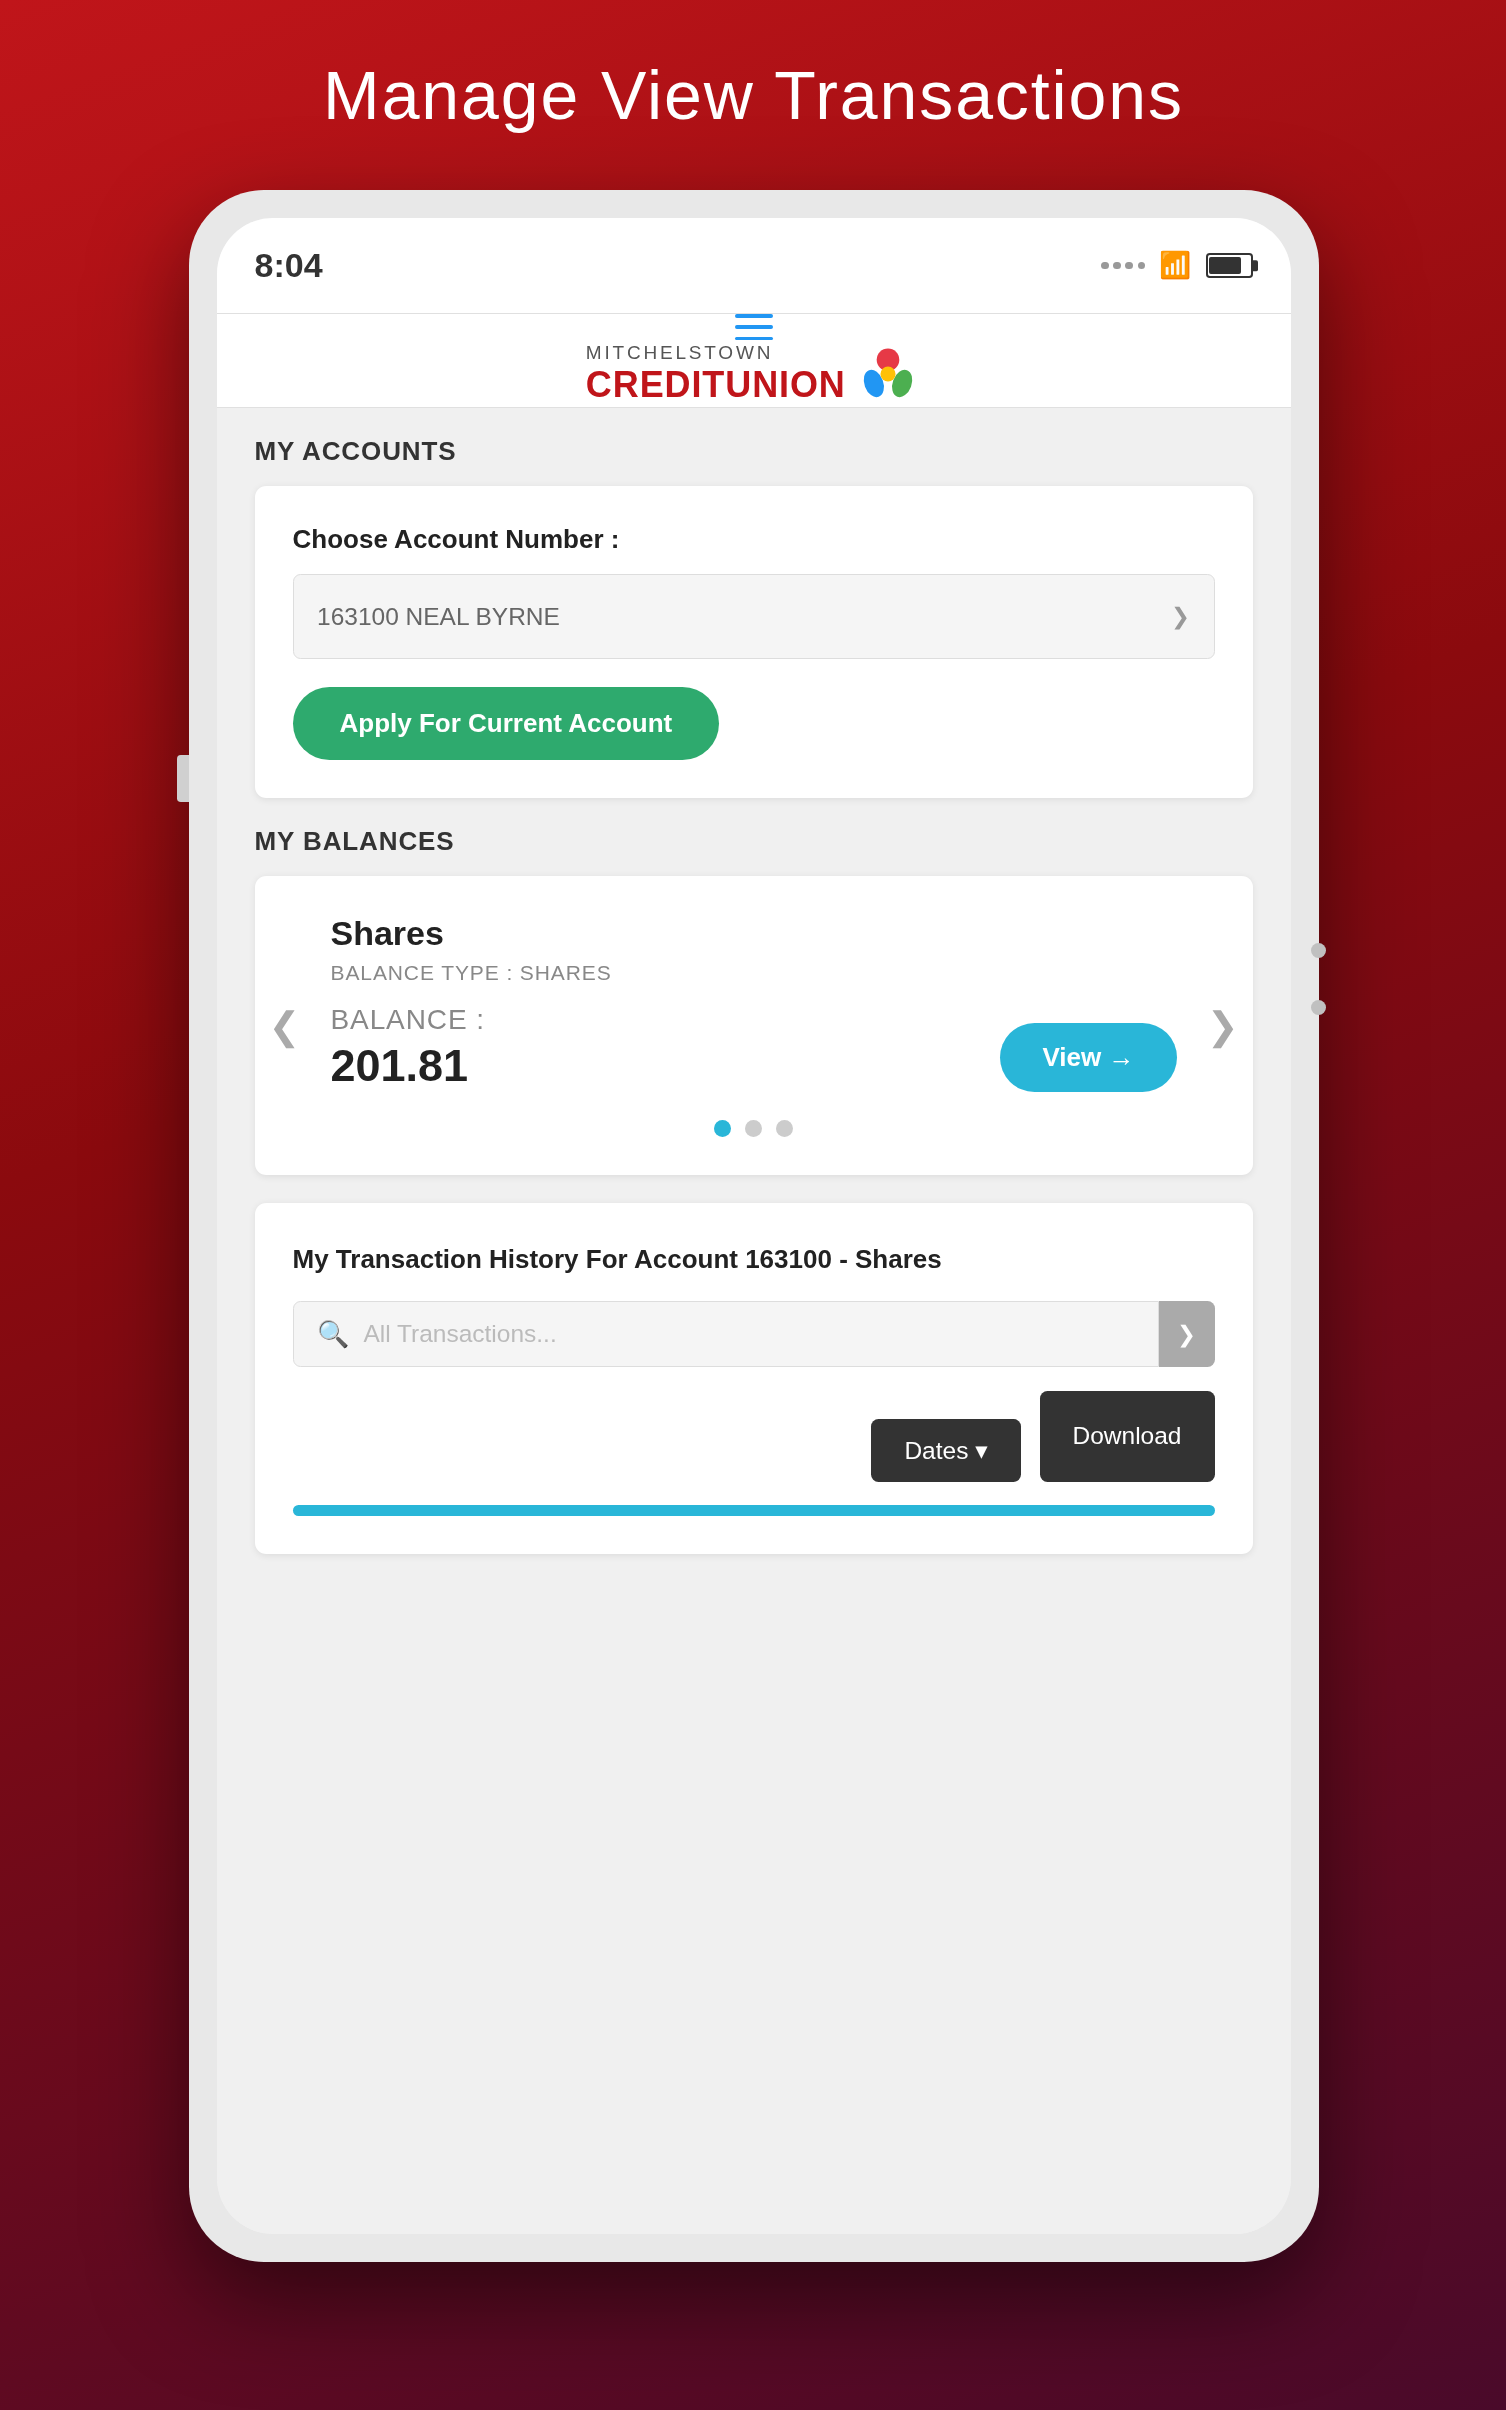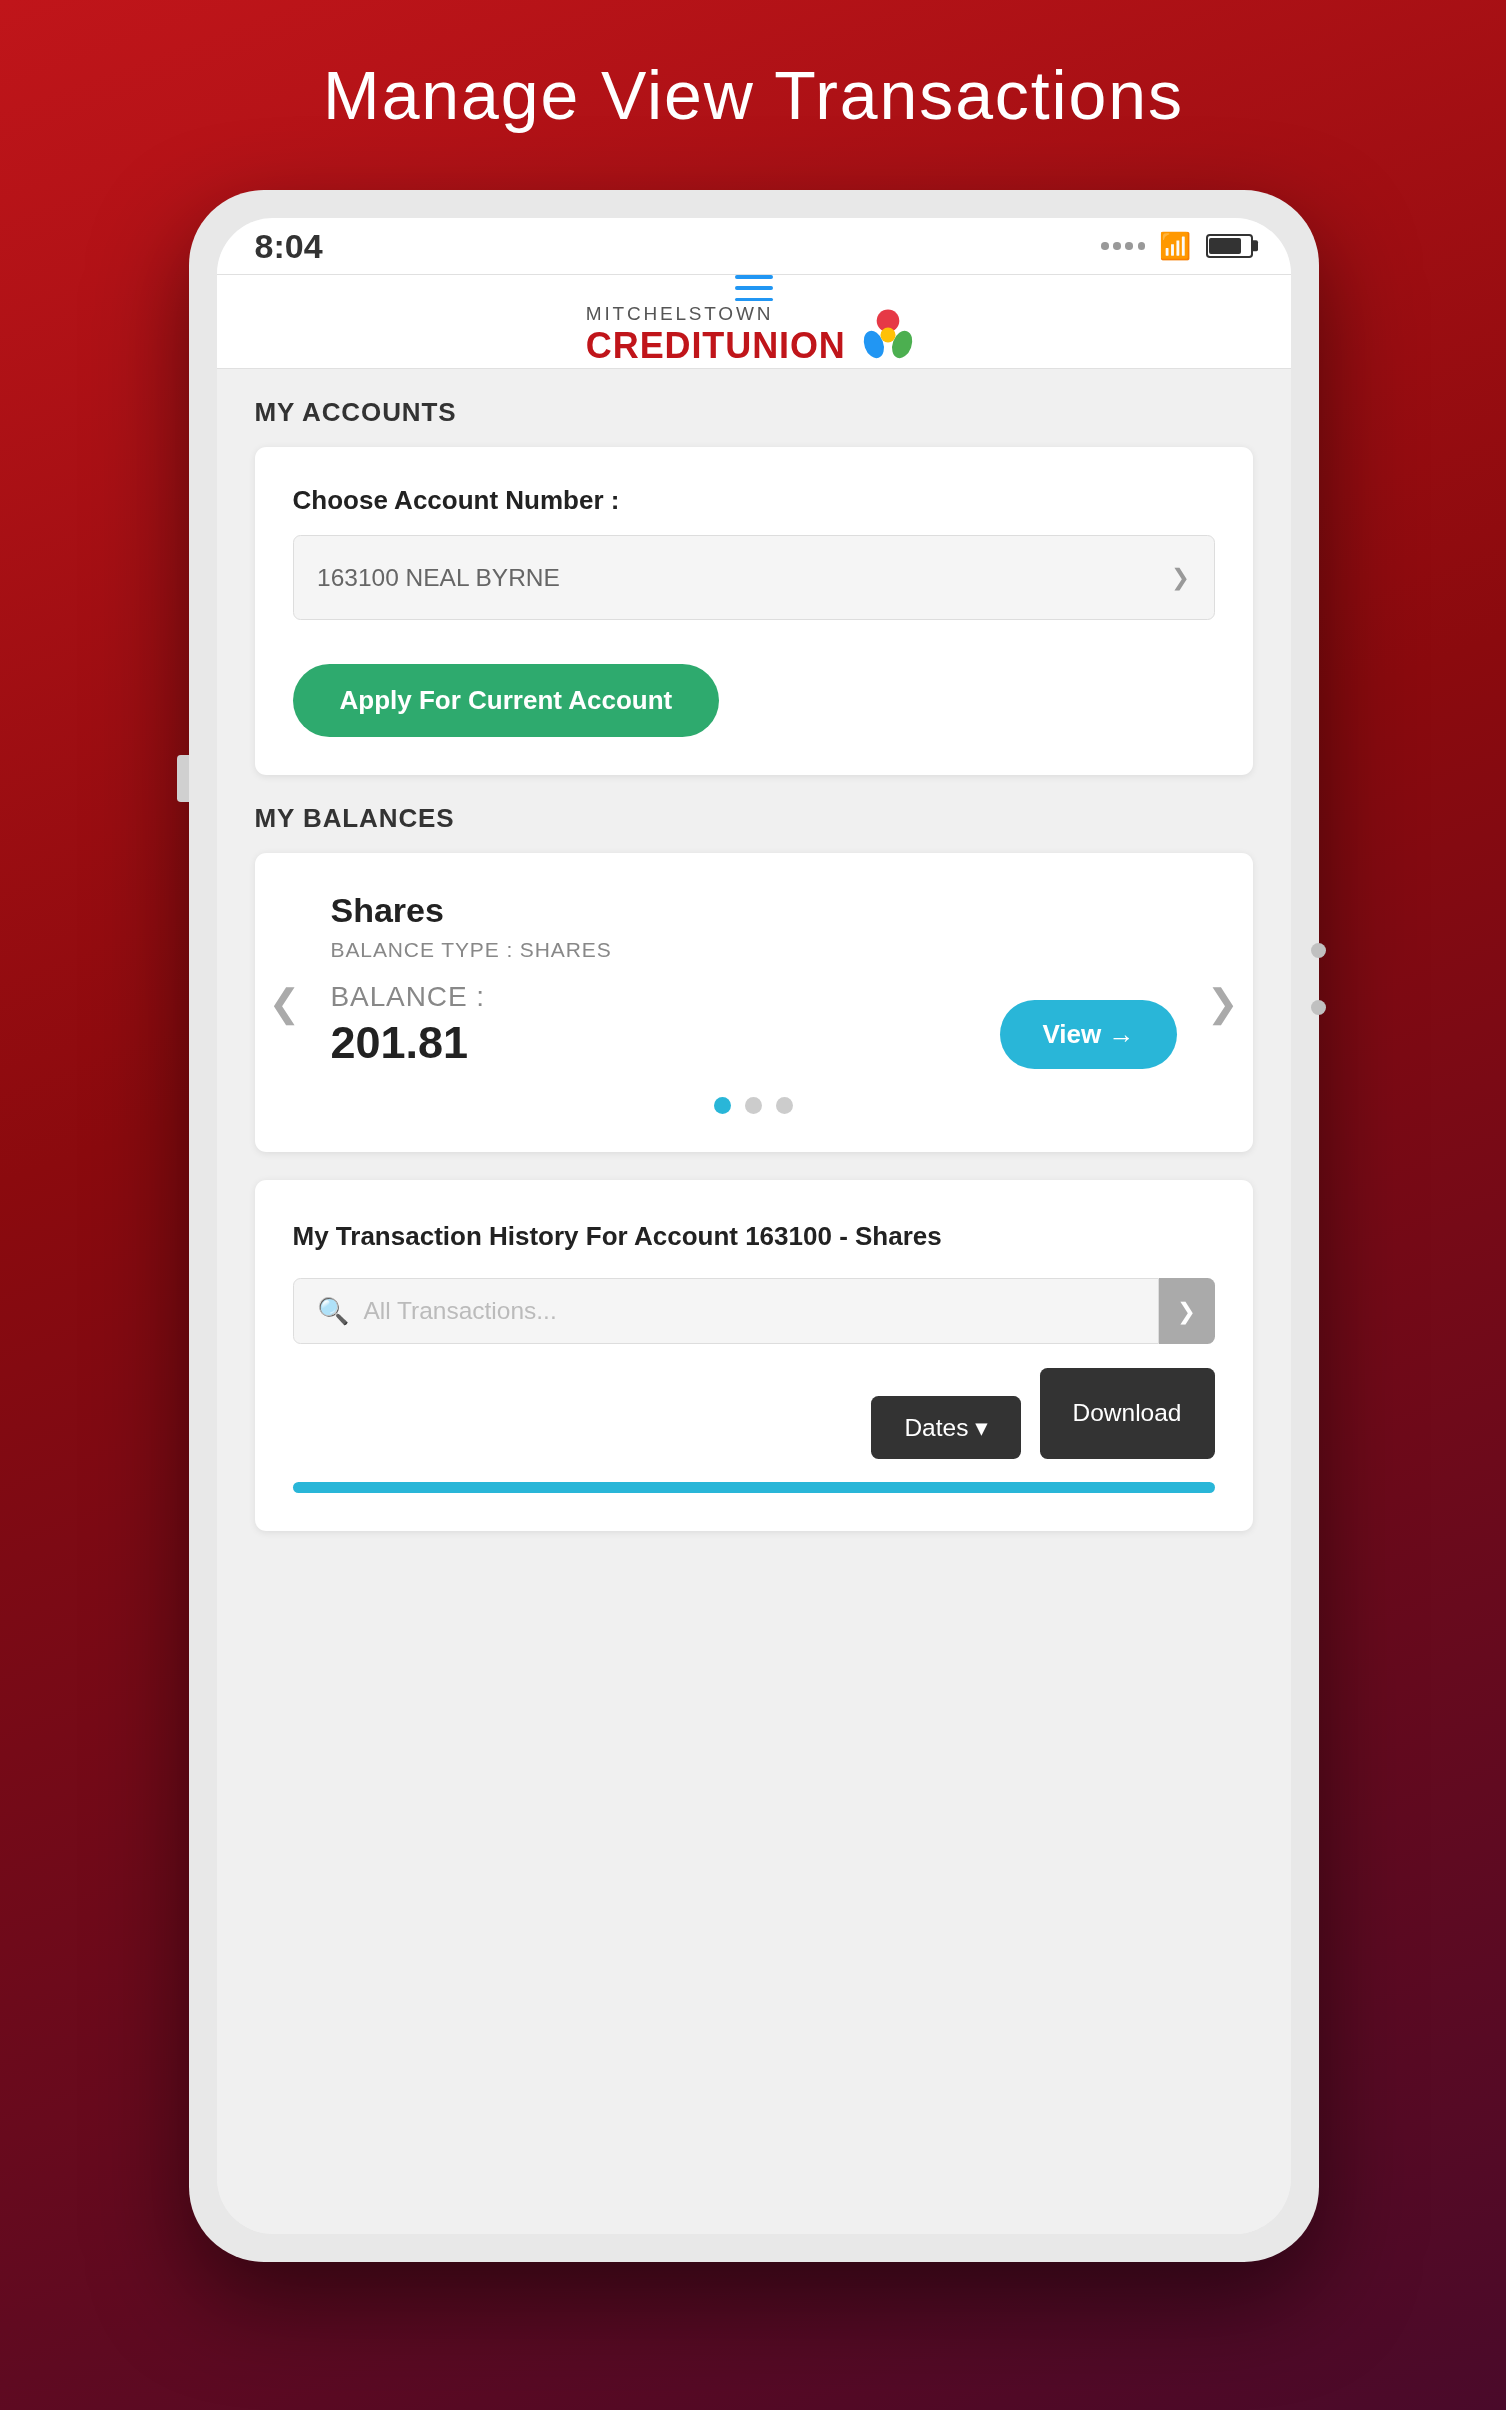--- a/index.html
+++ b/index.html
@@ -72,21 +72,21 @@
       top: 810px;
       width: 15px;
       height: 15px;
       background: #c0c0c0;
       border-radius: 50%;
     }
 
     
     .status-bar {
       background: white;
-      height: 57px;
+      height: 96px;
       display: flex;
       align-items: center;
       justify-content: space-between;
       padding: 0 38px;
       border-bottom: 0.9px solid #e0e0e0;
     }
 
     .status-time {
       font-size: 34px;
       font-weight: 600;
@@ -262,21 +262,20 @@
     .apply-button {
       background: #2eaa6e;
       color: white;
       border: none;
       border-radius: 47px;
       padding: 21px 47px;
       font-size: 26px;
       font-weight: 600;
       cursor: pointer;
       display: inline-block;
-      margin-top: 16px;
     }
 
     .section-title-balances {
       font-size: 26px;
       font-weight: 700;
       color: #333;
       margin-bottom: 19px;
       letter-spacing: 0.9px;
     }
 

